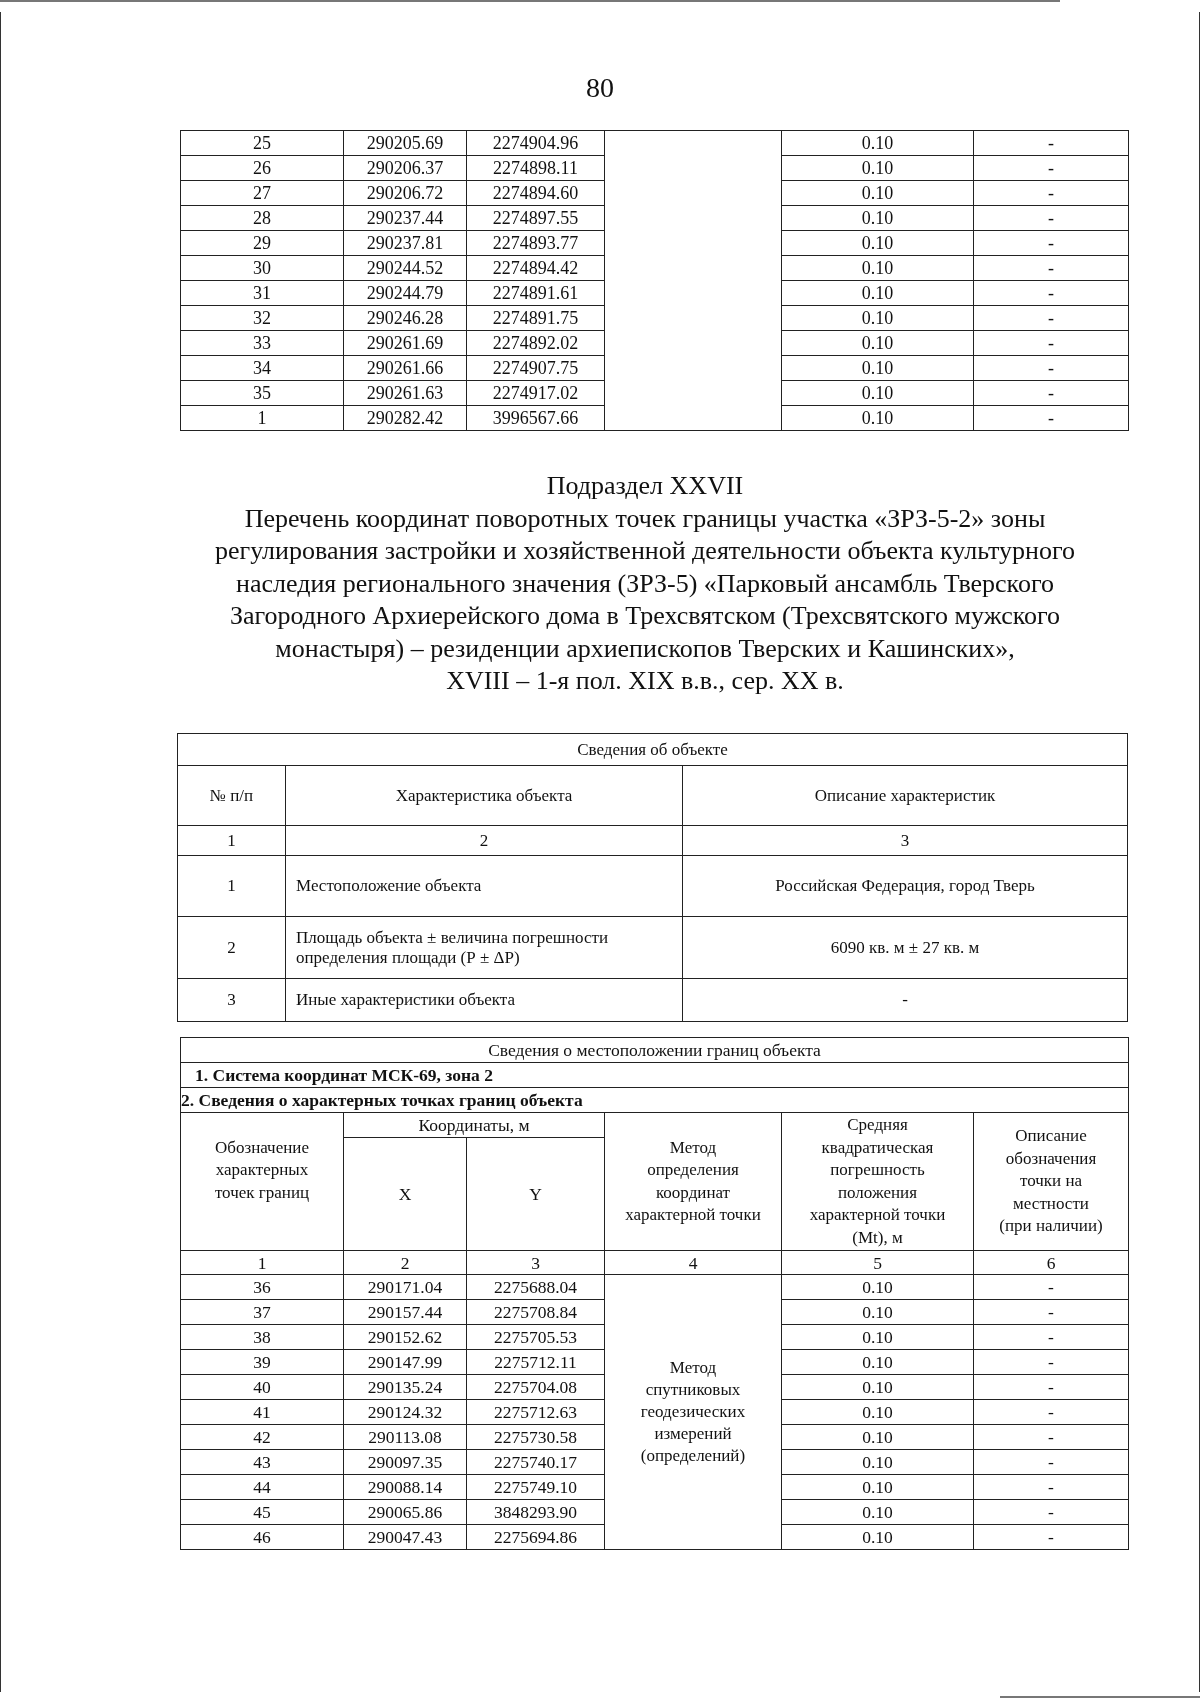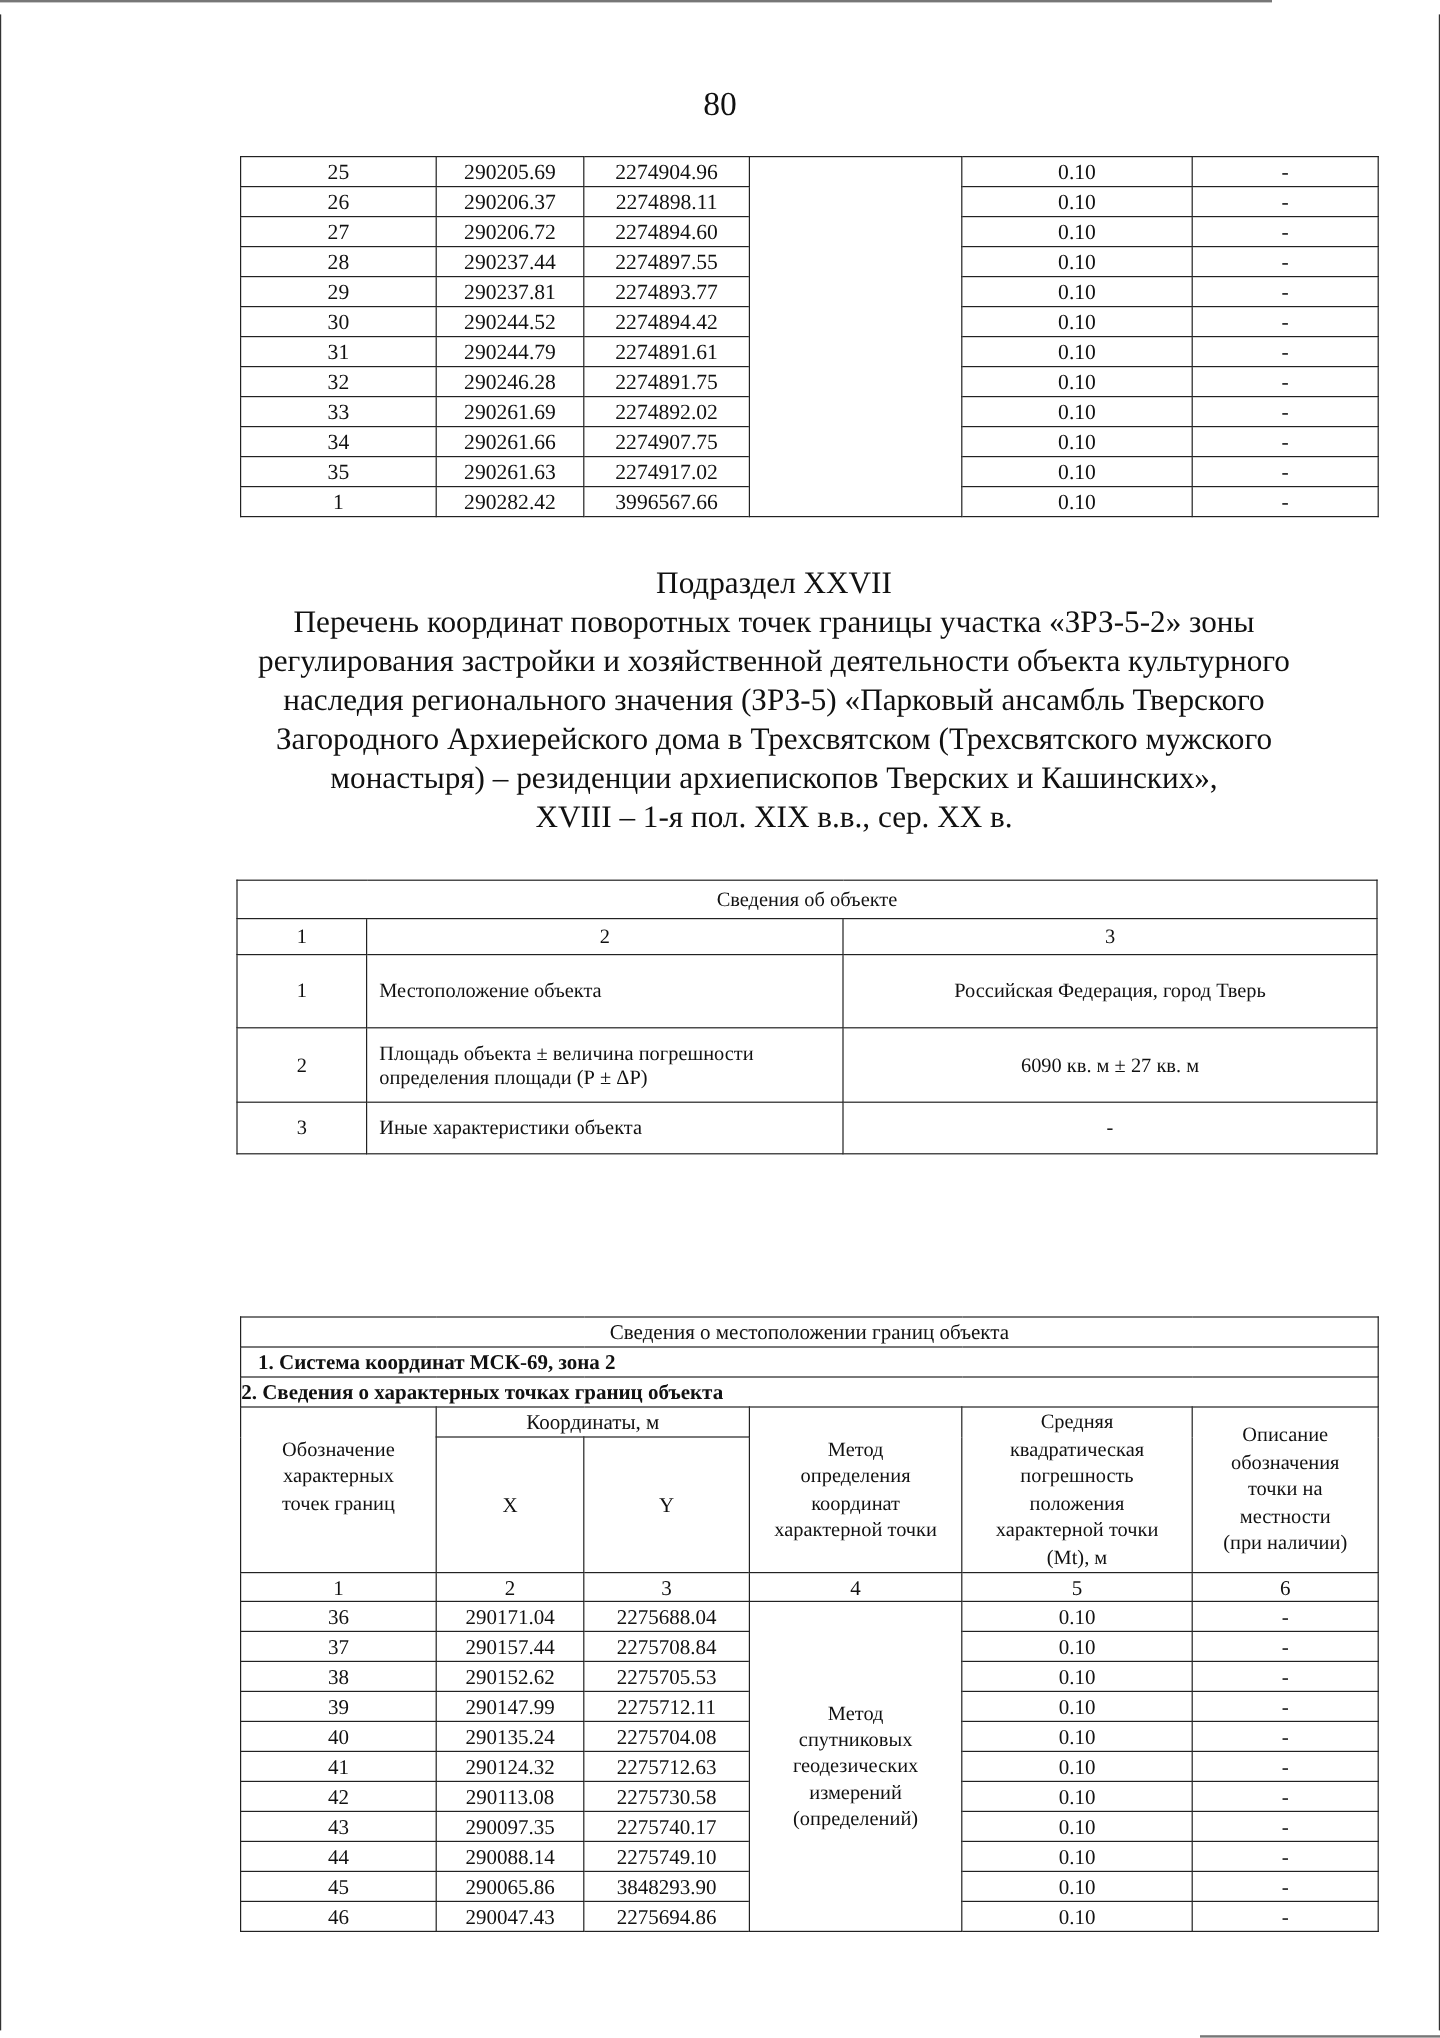--- a/index.html
+++ b/index.html
@@ -7,36 +7,36 @@
     width: 1200px; height: 1698px; position: relative; overflow: hidden;
     font-family: "Liberation Serif", "DejaVu Serif", serif; color: #111;
   }
   .page-edge-left { position: absolute; left: 0; top: 12px; width: 1px; height: 1680px; background: #333; }
   .page-edge-right { position: absolute; right: 0; top: 12px; width: 1px; height: 1680px; background: #333; }
   .page-edge-top { position: absolute; left: 0; top: 0; width: 1060px; height: 2px; background: #777; }
   .page-edge-bottom { position: absolute; right: 0; bottom: 0; width: 200px; height: 2px; background: #777; }
 
   .page-number { position: absolute; top: 72px; left: 0; width: 1200px; text-align: center; font-size: 28px; }
 
-  table { border-collapse: collapse; position: absolute; table-layout: fixed; margin-left: 20px; }
+  table { border-collapse: collapse; position: absolute; table-layout: fixed; }
   td { border: 1.5px solid #222; text-align: center; padding: 0; font-size: 18px; line-height: 20px; }
 
   
   #tbl-cont { left: 180px; top: 130px; width: 948px; }
   #tbl-cont td { height: 24px; }
 
   .heading-block { position: absolute; left: 160px; width: 970px; top: 470px; text-align: center; font-size: 26px; line-height: 32.5px; }
 
   
   #tbl-info { left: 177px; top: 733px; width: 950px; }
   #tbl-info td { font-size: 17px; }
   #tbl-info td.left { text-align: left; padding-left: 10px; }
 
   
-  #tbl-loc { left: 180px; top: 1097px; width: 948px; border-radius: 18px; }
+  #tbl-loc { left: 180px; top: 1037px; width: 948px; border-radius: 18px; }
   #tbl-loc td { font-size: 17.5px; line-height: 22px; }
   #tbl-loc td.left { text-align: left; padding-left: 14px; font-weight: bold; }
   #tbl-loc td.small { font-size: 17px; line-height: 22.5px; font-family: "Liberation Serif", serif; }
   #tbl-loc tr.data td { height: 24px; line-height: 22px; }
 </style>
 </head>
 <body>
 
 <div class="page-edge-top"></div>
 <div class="page-edge-left"></div>
@@ -155,20 +155,25 @@
 
 <table id="tbl-info">
   <colgroup>
     <col style="width:108px">
       <col style="width:397px">
       <col style="width:445px">
   </colgroup>
   <tbody>
       <tr style="height:32px">
     <td colspan="3">Сведения об объекте</td>
+  </tr>
+  <tr style="height:60px">
+    <td>№ п/п</td>
+    <td>Характеристика объекта</td>
+    <td>Описание характеристик</td>
   </tr>
   <tr style="height:30px">
     <td>1</td>
     <td>2</td>
     <td>3</td>
   </tr>
   <tr style="height:61px">
     <td>1</td>
     <td class="left">Местоположение объекта</td>
     <td>Российская Федерация, город Тверь</td>

